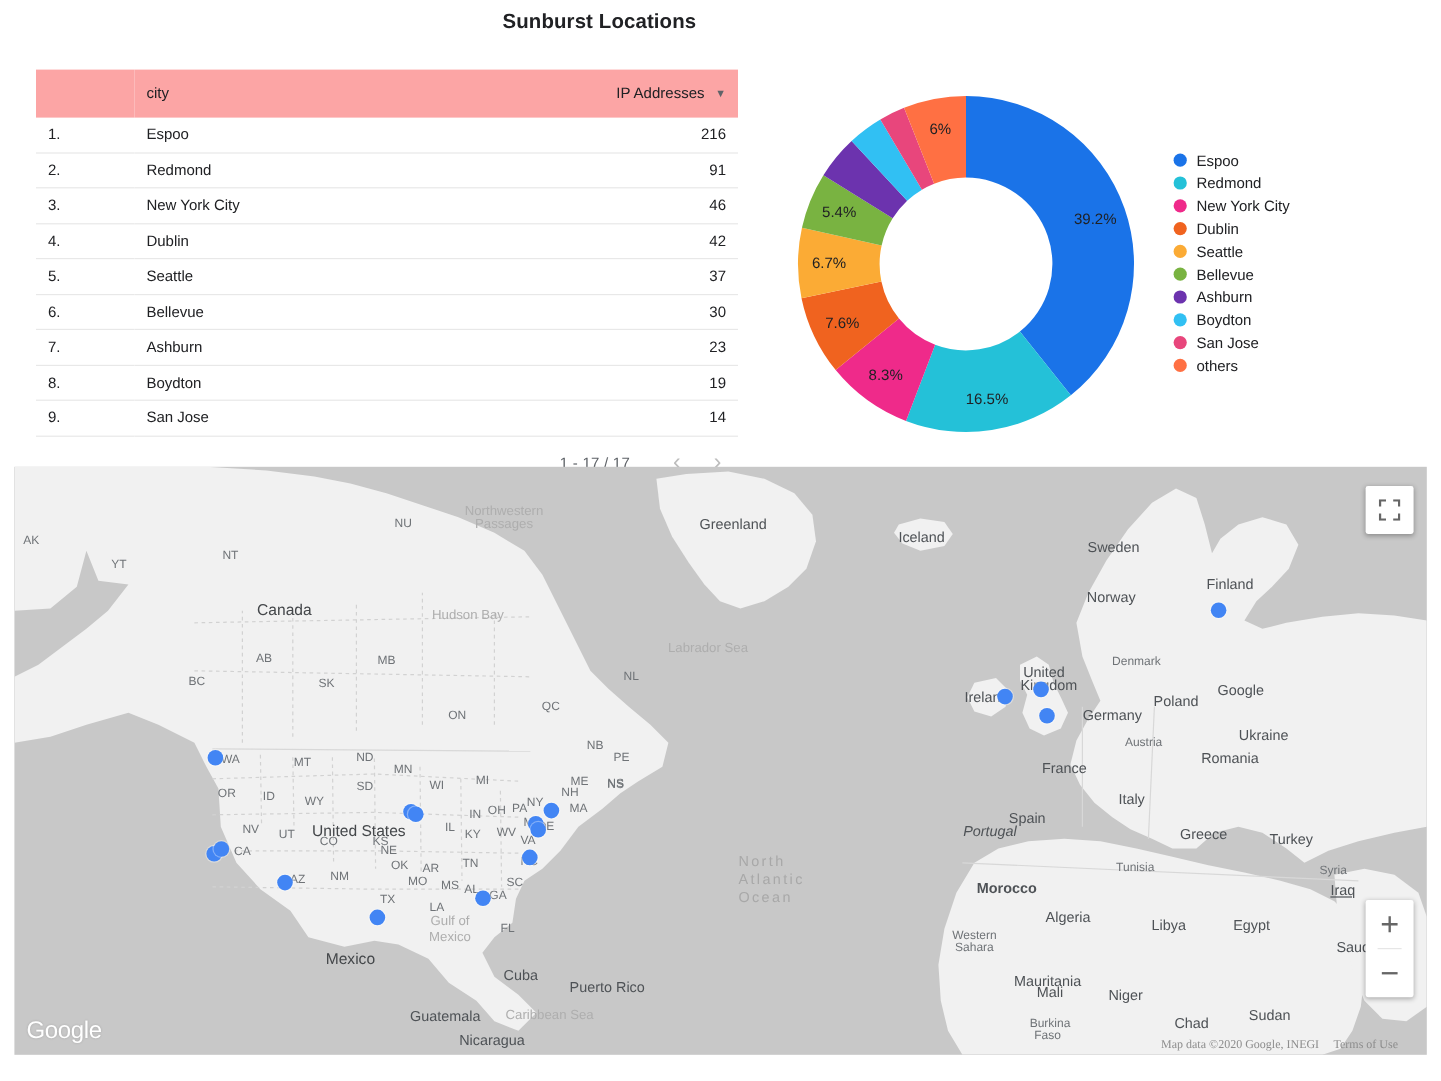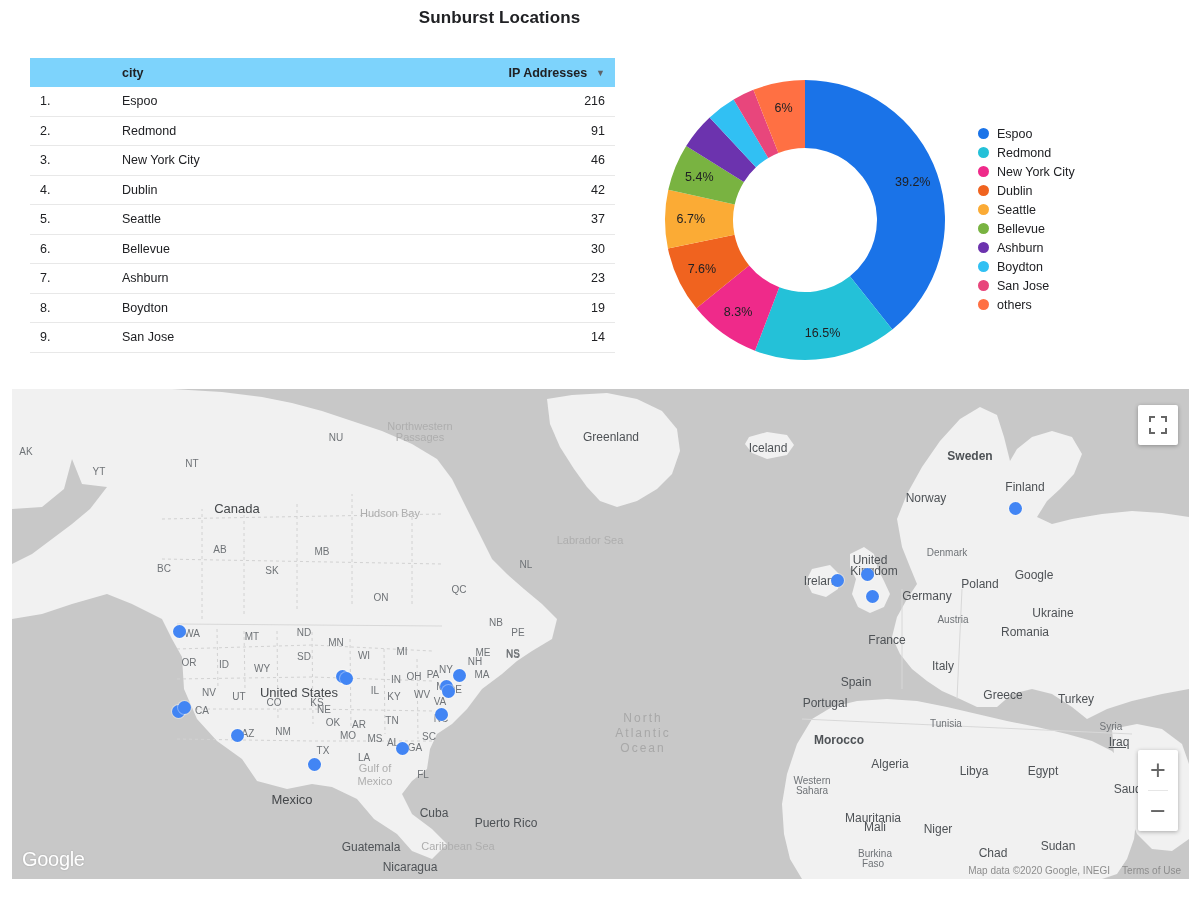--- a/index.html
+++ b/index.html
@@ -35,25 +35,25 @@
     left: 30px;
     top: 58px;
     width: 585px;
   }
   table.datatable {
     border-collapse: collapse;
     width: 585px;
     table-layout: fixed;
   }
   table.datatable th {
-    background: #7dd3fc;
+    background: #fca5a5;
     font-size: 12.5px;
-    font-weight: bold;
+    font-weight: normal;
     color: #202124;
-    height: 29px;
+    height: 40px;
     padding: 0 10px;
     vertical-align: middle;
     border: none;
   }
   table.datatable td {
     font-size: 12.5px;
     color: #202124;
     height: 28.5px;
     padding: 0 10px;
     border-bottom: 1px solid #e8e8e8;
@@ -158,21 +158,21 @@
     font-family: "Liberation Sans", sans-serif;
     color: #5b5e62;
     white-space: nowrap;
     transform: translate(-50%, -50%);
     pointer-events: none;
   }
   .lbl-country { font-size: 12px; color: #4e5256; }
   .lbl-country-big { font-size: 13px; color: #44474a; }
   .lbl-state { font-size: 10px; color: #6f7377; }
   .lbl-water { font-size: 11px; color: #aeaeae; }
-  .lbl-water-big { font-size: 12px; color: #a8a8a8; letter-spacing: 2px; text-align:center; line-height: 15px; }
+  .lbl-water-big { font-size: 12px; color: #a8a8a8; letter-spacing: 2px; text-align:left; line-height: 15px; }
 
   .marker {
     position: absolute;
     width: 13px;
     height: 13px;
     margin-left: -6.5px;
     margin-top: -6.5px;
     border-radius: 50%;
     background: #4285f4;
     box-shadow: 0 0 0 1px rgba(255,255,255,.35);
@@ -223,25 +223,26 @@
     left: 10px;
     bottom: 8px;
     font-size: 20px;
     color: #ffffff;
     font-family: "Liberation Sans", sans-serif;
     letter-spacing: -.3px;
     text-shadow: 0 0 2px rgba(0,0,0,.18);
   }
   #map-attrib {
     position: absolute;
-    right: 8px;
+    right: 24px;
     bottom: 3px;
     font-size: 10px;
     color: #8d8d8d;
     white-space: nowrap;
+    font-family: Liberation Serif, serif;
   }
   #map-attrib .tos { margin-left: 12px; cursor: pointer; }
 </style>
 </head>
 <body>
 
 <div id="page">
 
   <div id="title">Sunburst Locations</div>
 
@@ -295,20 +296,25 @@
             <td class="col-city">Boydton</td>
             <td class="col-val">19</td>
           </tr>
           <tr>
             <td class="col-idx">9.</td>
             <td class="col-city">San Jose</td>
             <td class="col-val">14</td>
           </tr>
         </tbody>
     </table>
+    <div id="pager">
+      <span class="range">1 - 17 / 17</span>
+      <button class="pgbtn">‹</button>
+      <button class="pgbtn">›</button>
+    </div>
   </div>
 
   <div id="donut-wrap">
     <svg id="donut-svg" width="330" height="320" viewBox="0 0 330 320">
       <g id="donut-slices">
           <path d="M165,20 A140,140 0 0 1 252.33778579800526,269.41714295256367 L209.91657555325986,216.2716735184613 A72,72 0 0 0 165,88 Z" fill="#1a73e8"></path>
           <path d="M252.33778579800526,269.41714295256367 A140,140 0 0 1 115.00682131221596,290.7695762962138 L139.28922238913964,227.25292495233856 A72,72 0 0 0 209.91657555325986,216.2716735184613 Z" fill="#24c1d8"></path>
           <path d="M115.00682131221596,290.7695762962138 A140,140 0 0 1 56.41251263245819,248.36717482868823 L109.15500649669278,205.4459756261825 A72,72 0 0 0 139.28922238913964,227.25292495233856 Z" fill="#ef2a8a"></path>
           <path d="M56.41251263245819,248.36717482868823 A140,140 0 0 1 27.92043599406375,188.4463201828009 L94.50193851123278,174.62953609401188 A72,72 0 0 0 109.15500649669278,205.4459756261825 Z" fill="#f0631f"></path>
           <path d="M27.92043599406375,188.4463201828009 A140,140 0 0 1 28.2894765467515,129.82993574519938 L94.69173079547221,144.48396695467397 A72,72 0 0 0 94.50193851123278,174.62953609401188 Z" fill="#fbab35"></path>
@@ -434,37 +440,37 @@
         <div class="maplabel lbl-state" style="left: 484px; top: 233px;">NB</div>
         <div class="maplabel lbl-state" style="left: 506px; top: 243px;">PE</div>
         <div class="maplabel lbl-state" style="left: 501px; top: 265px;">NS</div>
         <div class="maplabel lbl-country-big" style="left: 225px; top: 119px;">Canada</div>
         <div class="maplabel lbl-water" style="left: 408px; top: 37px;">Northwestern</div>
         <div class="maplabel lbl-water" style="left: 408px; top: 48px;">Passages</div>
         <div class="maplabel lbl-water" style="left: 378px; top: 124px;">Hudson Bay</div>
         <div class="maplabel lbl-country" style="left: 599px; top: 48px;">Greenland</div>
         <div class="maplabel lbl-country" style="left: 756px; top: 59px;">Iceland</div>
         <div class="maplabel lbl-water" style="left: 578px; top: 151px;">Labrador Sea</div>
-        <div class="maplabel lbl-country" style="left: 958px; top: 67px; font-weight: bold;">Sweden</div>
+        <div class="maplabel lbl-country" style="left: 916px; top: 67px;">Sweden</div>
         <div class="maplabel lbl-country" style="left: 1013px; top: 98px;">Finland</div>
         <div class="maplabel lbl-country" style="left: 914px; top: 109px;">Norway</div>
         <div class="maplabel lbl-state" style="left: 935px; top: 163px;">Denmark</div>
         <div class="maplabel lbl-country" style="left: 858px; top: 171px;">United</div>
         <div class="maplabel lbl-country" style="left: 862px; top: 182px;">Kingdom</div>
         <div class="maplabel lbl-country" style="left: 810px; top: 192px;">Ireland</div>
         <div class="maplabel lbl-country" style="left: 915px; top: 207px;">Germany</div>
         <div class="maplabel lbl-country" style="left: 968px; top: 195px;">Poland</div>
         <div class="maplabel lbl-country" style="left: 1022px; top: 186px;">Google</div>
         <div class="maplabel lbl-country" style="left: 1041px; top: 224px;">Ukraine</div>
         <div class="maplabel lbl-state" style="left: 941px; top: 230px;">Austria</div>
         <div class="maplabel lbl-country" style="left: 875px; top: 251px;">France</div>
         <div class="maplabel lbl-country" style="left: 1013px; top: 243px;">Romania</div>
         <div class="maplabel lbl-country" style="left: 931px; top: 277px; text-align: right;">Italy</div>
         <div class="maplabel lbl-country" style="left: 844px; top: 293px;">Spain</div>
-        <div class="maplabel lbl-country" style="left: 813px; top: 314px;">Portugal</div>
+        <div class="maplabel lbl-country" style="left: 813px; top: 304px; font-style: italic;">Portugal</div>
         <div class="maplabel lbl-country" style="left: 991px; top: 306px;">Greece</div>
         <div class="maplabel lbl-country" style="left: 1064px; top: 310px;">Turkey</div>
         <div class="maplabel lbl-state" style="left: 1099px; top: 337px;">Syria</div>
         <div class="maplabel lbl-country" style="left: 1107px; top: 353px; text-decoration: underline;">Iraq</div>
         <div class="maplabel lbl-state" style="left: 934px; top: 334px;">Tunisia</div>
         <div class="maplabel lbl-country" style="left: 827px; top: 351px; font-weight: bold;">Morocco</div>
         <div class="maplabel lbl-country" style="left: 878px; top: 375px;">Algeria</div>
         <div class="maplabel lbl-country" style="left: 962px; top: 382px;">Libya</div>
         <div class="maplabel lbl-country" style="left: 1031px; top: 382px;">Egypt</div>
         <div class="maplabel lbl-country" style="left: 1117px; top: 400px;">Saudi</div>

